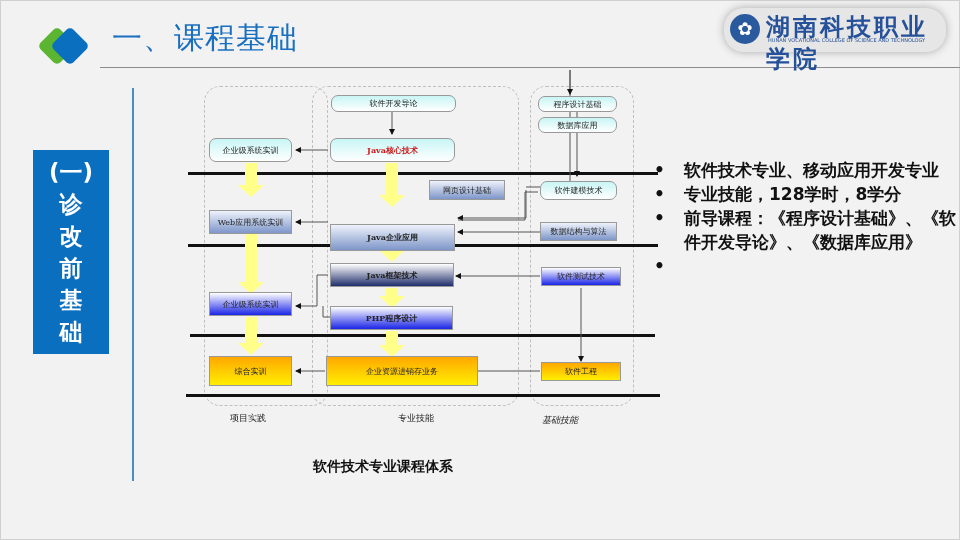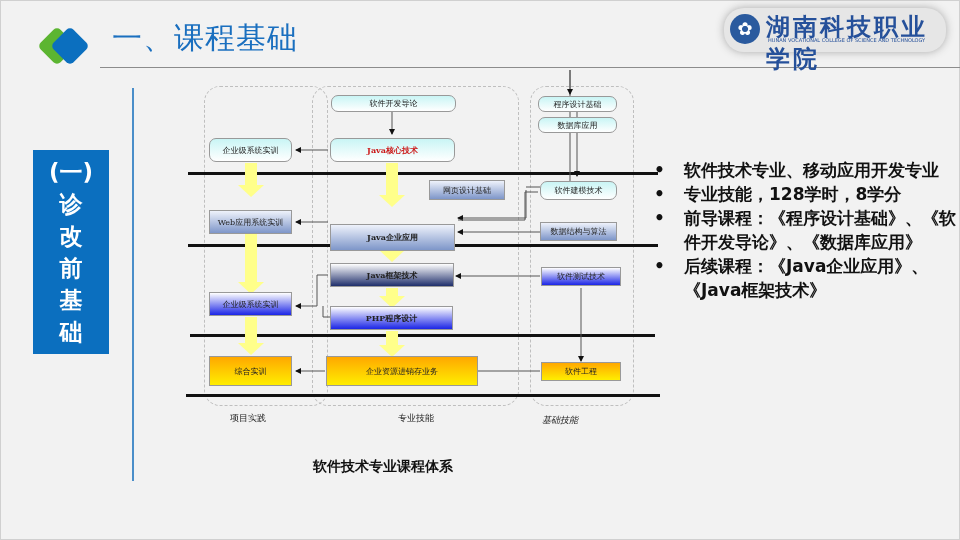--- a/index.html
+++ b/index.html
@@ -170,15 +170,14 @@
   <div class="bullet">
     <span class="dot">•</span>
     <span>专业技能，128学时，8学分</span>
   </div>
   <div class="bullet">
     <span class="dot">•</span>
     <span>前导课程：《程序设计基础》、《软件开发导论》、《数据库应用》</span>
   </div>
   <div class="bullet">
     <span class="dot">•</span>
-    <span>后续课程：《Java企业应用》、《Java框架技术》</span>
   </div>
 </div>
 
 </body></html>

